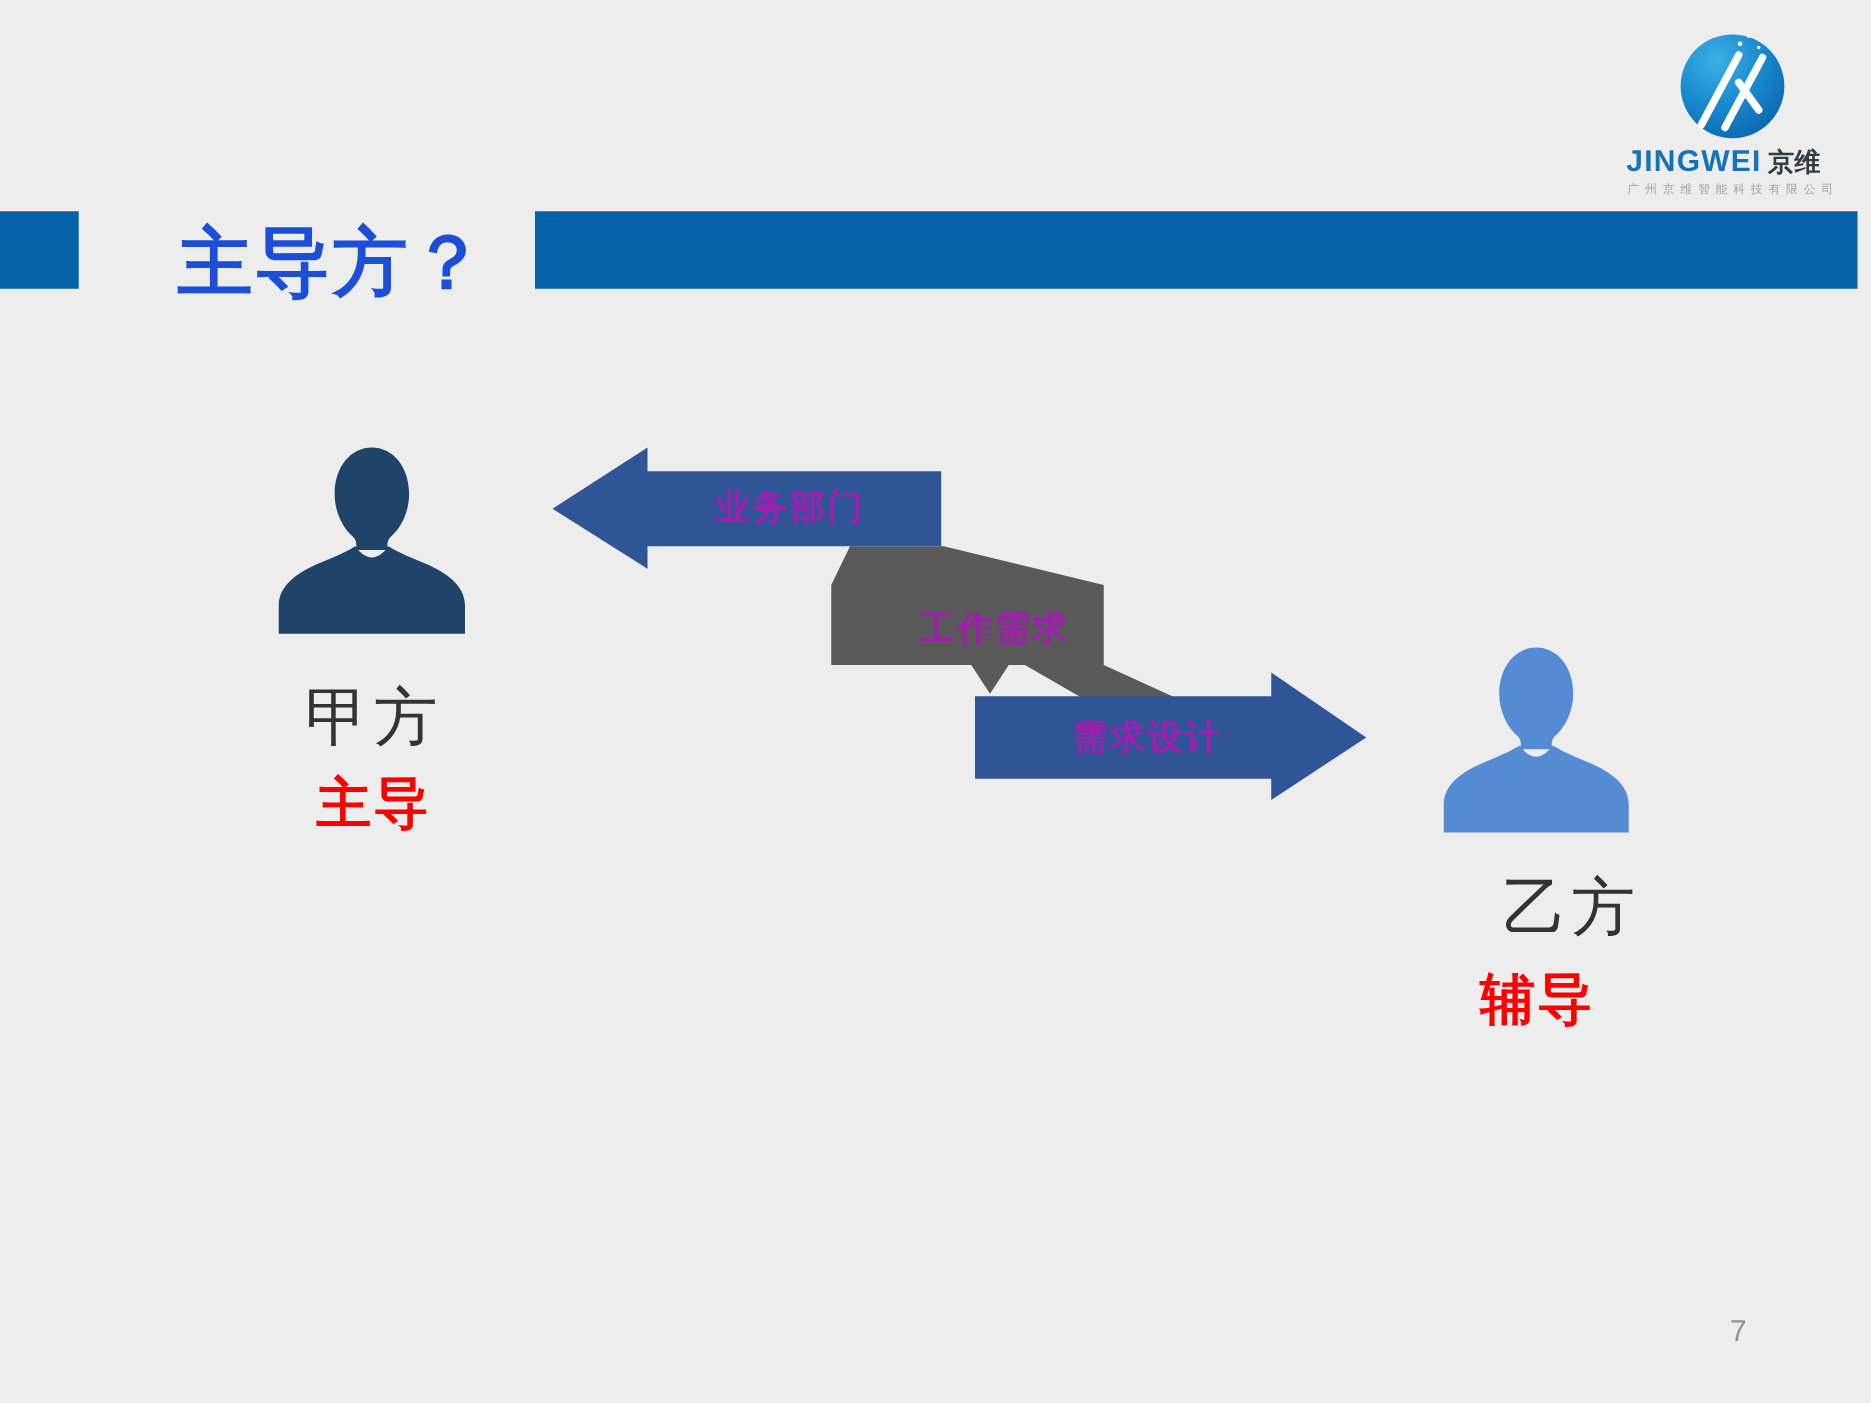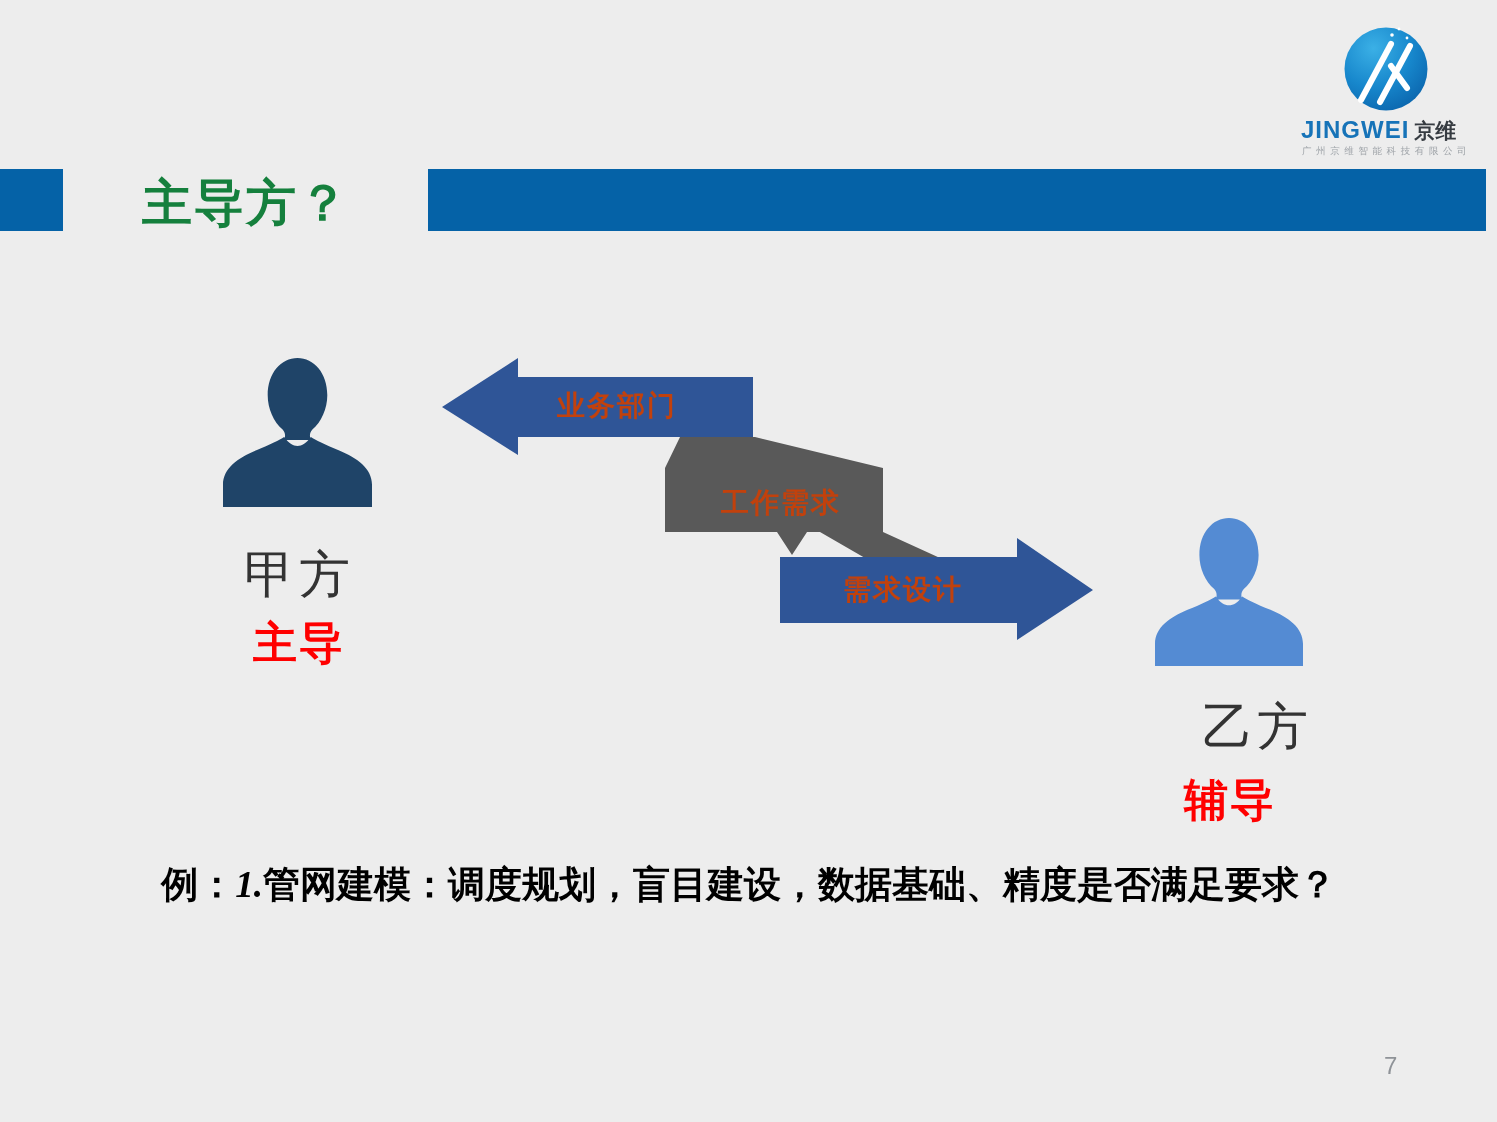--- a/index.html
+++ b/index.html
@@ -39,31 +39,31 @@
   .header-accent {
     position: absolute; left: 0; top: 169px; width: 63px; height: 62px;
     background: #0562A7;
   }
   .header-bar {
     position: absolute; left: 428px; top: 169px; width: 1069px; height: 62px;
     background: #0562A7;
   }
   .page-title {
     position: absolute; left: 142px; top: 170px; margin: 0;
-    font-size: 50px; font-weight: 800; color: #15803d;
+    font-size: 60px; font-weight: 800; color: #1d4ed8;
     letter-spacing: 2px; white-space: nowrap;
     font-family: "Liberation Sans", sans-serif;
   }
 
   
   .diagram-svg { position: absolute; left: 0; top: 0; }
   .shape-label {
     position: absolute; transform: translate(-50%, -50%);
-    color: #c2410c; font-size: 28px; letter-spacing: 2px; white-space: nowrap;
-    font-family: "Liberation Serif", serif; font-weight: 600;
+    color: #a21caf; font-size: 28px; letter-spacing: 2px; white-space: nowrap;
+    font-family: "Liberation Serif", serif; font-weight: 600; margin-left: 15px;
   }
   .party-name {
     position: absolute; transform: translate(-50%, -50%);
     color: #333333; font-size: 51px; letter-spacing: 4px; white-space: nowrap;
     font-family: "Liberation Serif", serif;
   }
   .party-role {
     position: absolute; transform: translate(-50%, -50%);
     color: #FF0000; font-size: 44px; font-weight: 700; letter-spacing: 2px; white-space: nowrap;
     font-family: "Liberation Serif", serif;
@@ -153,20 +153,17 @@
   <div class="shape-label" style="left:781px; top:503px;">工作需求</div>
   <div class="shape-label" style="left:903px; top:590px;">需求设计</div>
 
   <div class="party-name" style="left:299px; top:575px;">甲方</div>
   <div class="party-role" style="left:299px; top:643px;">主导</div>
 
   <div class="party-name" style="left:1257px; top:727px;">乙方</div>
   <div class="party-role" style="left:1230px; top:800px;text-align:right;">辅导</div>
 
   <div class="notes">
-    <div>
-      <span>例：</span><span class="num">1.</span><span>管网建模：调度规划，盲目建设，数据基础、精度是否满足要求？</span>
-    </div>
   </div>
 
   <div class="page-number">7</div>
 
 </div>
 
 </body></html>

